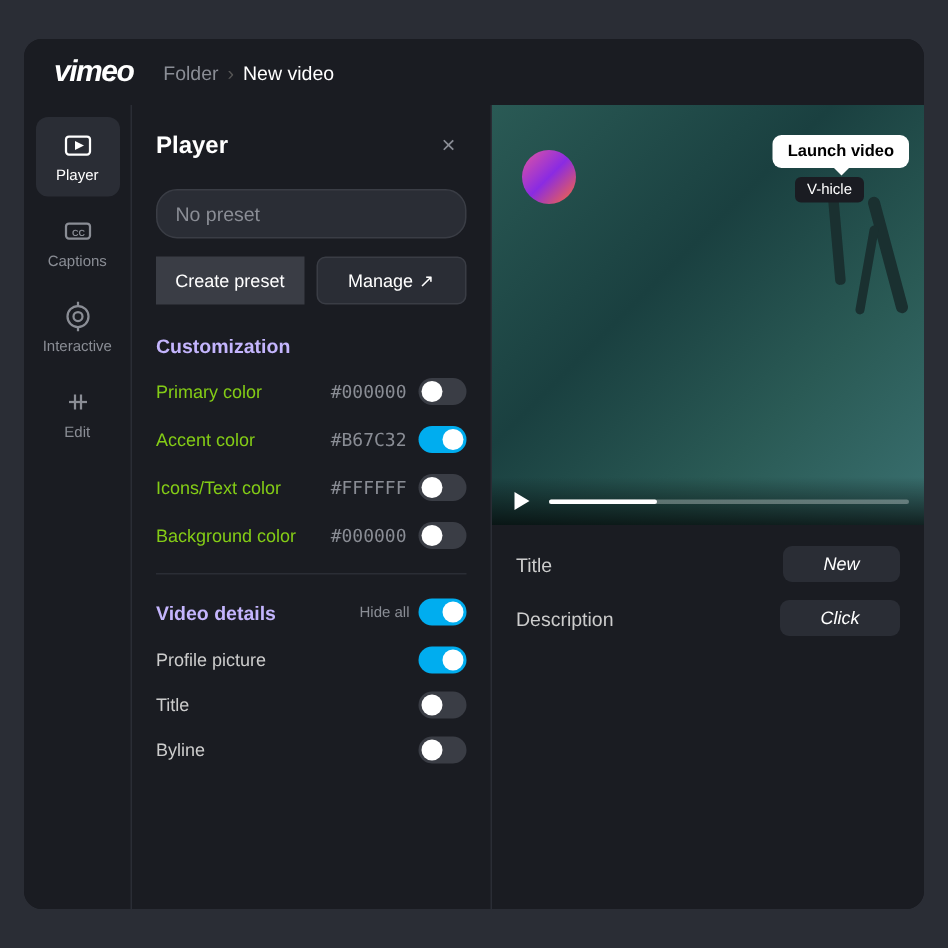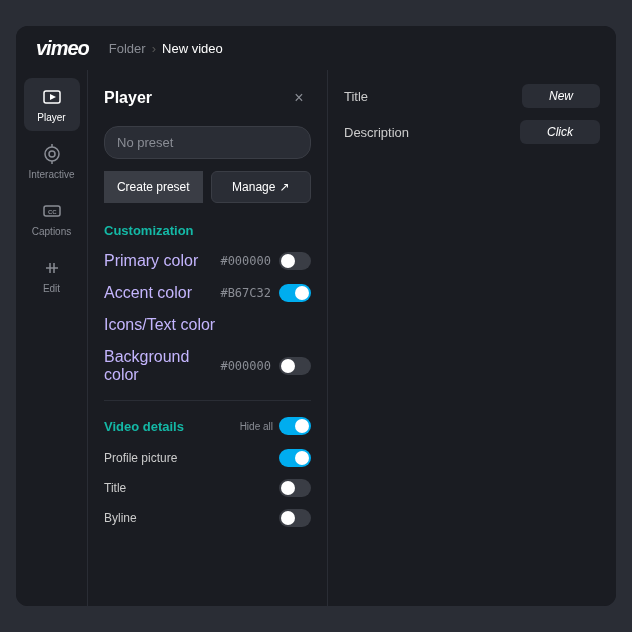--- a/index.html
+++ b/index.html
@@ -196,37 +196,37 @@
       padding: 8px 10px;
       cursor: pointer;
       display: flex;
       align-items: center;
       justify-content: center;
       gap: 4px;
     }
 
     
     .section-heading {
-      color: #14b8a6;
+      color: #c4b5fd;
       font-size: 13px;
       font-weight: 600;
       margin-bottom: 14px;
     }
 
     
     .color-row {
       display: flex;
       align-items: center;
       justify-content: space-between;
       margin-bottom: 14px;
     }
 
     .color-label {
-      color: #c4b5fd;
-      font-size: 16px;
+      color: #84cc16;
+      font-size: 12px;
     }
 
     .color-right {
       display: flex;
       align-items: center;
       gap: 8px;
     }
 
     .color-hex {
       color: #8a8d95;
@@ -513,37 +513,37 @@
             <rect x="2" y="4" width="16" height="12" rx="2" stroke="white" stroke-width="1.5" fill="none"></rect>
             <polygon points="8,7 8,13 14,10" fill="white"></polygon>
           </svg>
         </div>
         <span>Player</span>
       </div>
 
       <div class="sidebar-item">
         <div class="sidebar-icon">
           <svg width="20" height="20" viewBox="0 0 20 20" fill="none">
+            <rect x="2" y="5" width="16" height="10" rx="2" stroke="#8a8d95" stroke-width="1.5" fill="none"></rect>
+            <text x="6" y="13" font-size="6" fill="#8a8d95" font-weight="bold">CC</text>
+          </svg>
+        </div>
+        <span>Captions</span>
+      </div>
+
+      <div class="sidebar-item">
+        <div class="sidebar-icon">
+          <svg width="20" height="20" viewBox="0 0 20 20" fill="none">
             <circle cx="10" cy="10" r="7" stroke="#8a8d95" stroke-width="1.5" fill="none"></circle>
             <circle cx="10" cy="10" r="3" stroke="#8a8d95" stroke-width="1.5" fill="none"></circle>
             <line x1="10" y1="3" x2="10" y2="0" stroke="#8a8d95" stroke-width="1.5"></line>
             <line x1="10" y1="17" x2="10" y2="20" stroke="#8a8d95" stroke-width="1.5"></line>
           </svg>
         </div>
         <span>Interactive</span>
-      </div>
-
-      <div class="sidebar-item">
-        <div class="sidebar-icon">
-          <svg width="20" height="20" viewBox="0 0 20 20" fill="none">
-            <rect x="2" y="5" width="16" height="10" rx="2" stroke="#8a8d95" stroke-width="1.5" fill="none"></rect>
-            <text x="6" y="13" font-size="6" fill="#8a8d95" font-weight="bold">CC</text>
-          </svg>
-        </div>
-        <span>Captions</span>
       </div>
 
       <div class="sidebar-item">
         <div class="sidebar-icon">
           <svg width="20" height="20" viewBox="0 0 20 20" fill="none">
             <line x1="4" y1="10" x2="16" y2="10" stroke="#8a8d95" stroke-width="1.5"></line>
             <line x1="8" y1="5" x2="8" y2="15" stroke="#8a8d95" stroke-width="1.5"></line>
             <line x1="12" y1="5" x2="12" y2="15" stroke="#8a8d95" stroke-width="1.5"></line>
           </svg>
         </div>
@@ -589,20 +589,26 @@
             <span class="color-hex">#B67C32</span>
             <div class="toggle-switch on-blue">
               <div class="toggle-knob"></div>
             </div>
           </div>
         </div>
 
         
         <div class="color-row">
           <span class="color-label">Icons/Text color</span>
+          <div class="color-right">
+            <span class="color-hex">#FFFFFF</span>
+            <div class="toggle-switch off">
+              <div class="toggle-knob"></div>
+            </div>
+          </div>
         </div>
 
         
         <div class="color-row">
           <span class="color-label">Background color</span>
           <div class="color-right">
             <span class="color-hex">#000000</span>
             <div class="toggle-switch off">
               <div class="toggle-knob"></div>
             </div>
@@ -640,20 +646,38 @@
           <div class="detail-row">
             <span class="detail-label">Byline</span>
             <div class="toggle-switch off">
               <div class="toggle-knob"></div>
             </div>
           </div>
         </div>
       </div>
 
       <div class="right-panel">
+        <div class="video-preview">
+          <div class="video-bg">
+            <div class="brush1"></div>
+            <div class="brush2"></div>
+            <div class="brush3"></div>
+          </div>
+          <div class="avatar-circle"></div>
+          <div class="launch-tooltip">Launch video</div>
+          <div class="vhicle-badge">V-hicle</div>
+          <div class="video-controls">
+            <div class="play-btn">
+              <div class="play-triangle"></div>
+            </div>
+            <div class="progress-bar-bg">
+              <div class="progress-bar-fill"></div>
+            </div>
+          </div>
+        </div>
 
         <div class="info-section">
           <div class="info-row">
             <span class="info-label">Title</span>
             <div class="info-value-box">New</div>
           </div>
           <div class="info-row">
             <span class="info-label">Description</span>
             <div class="info-value-box">Click</div>
           </div>

